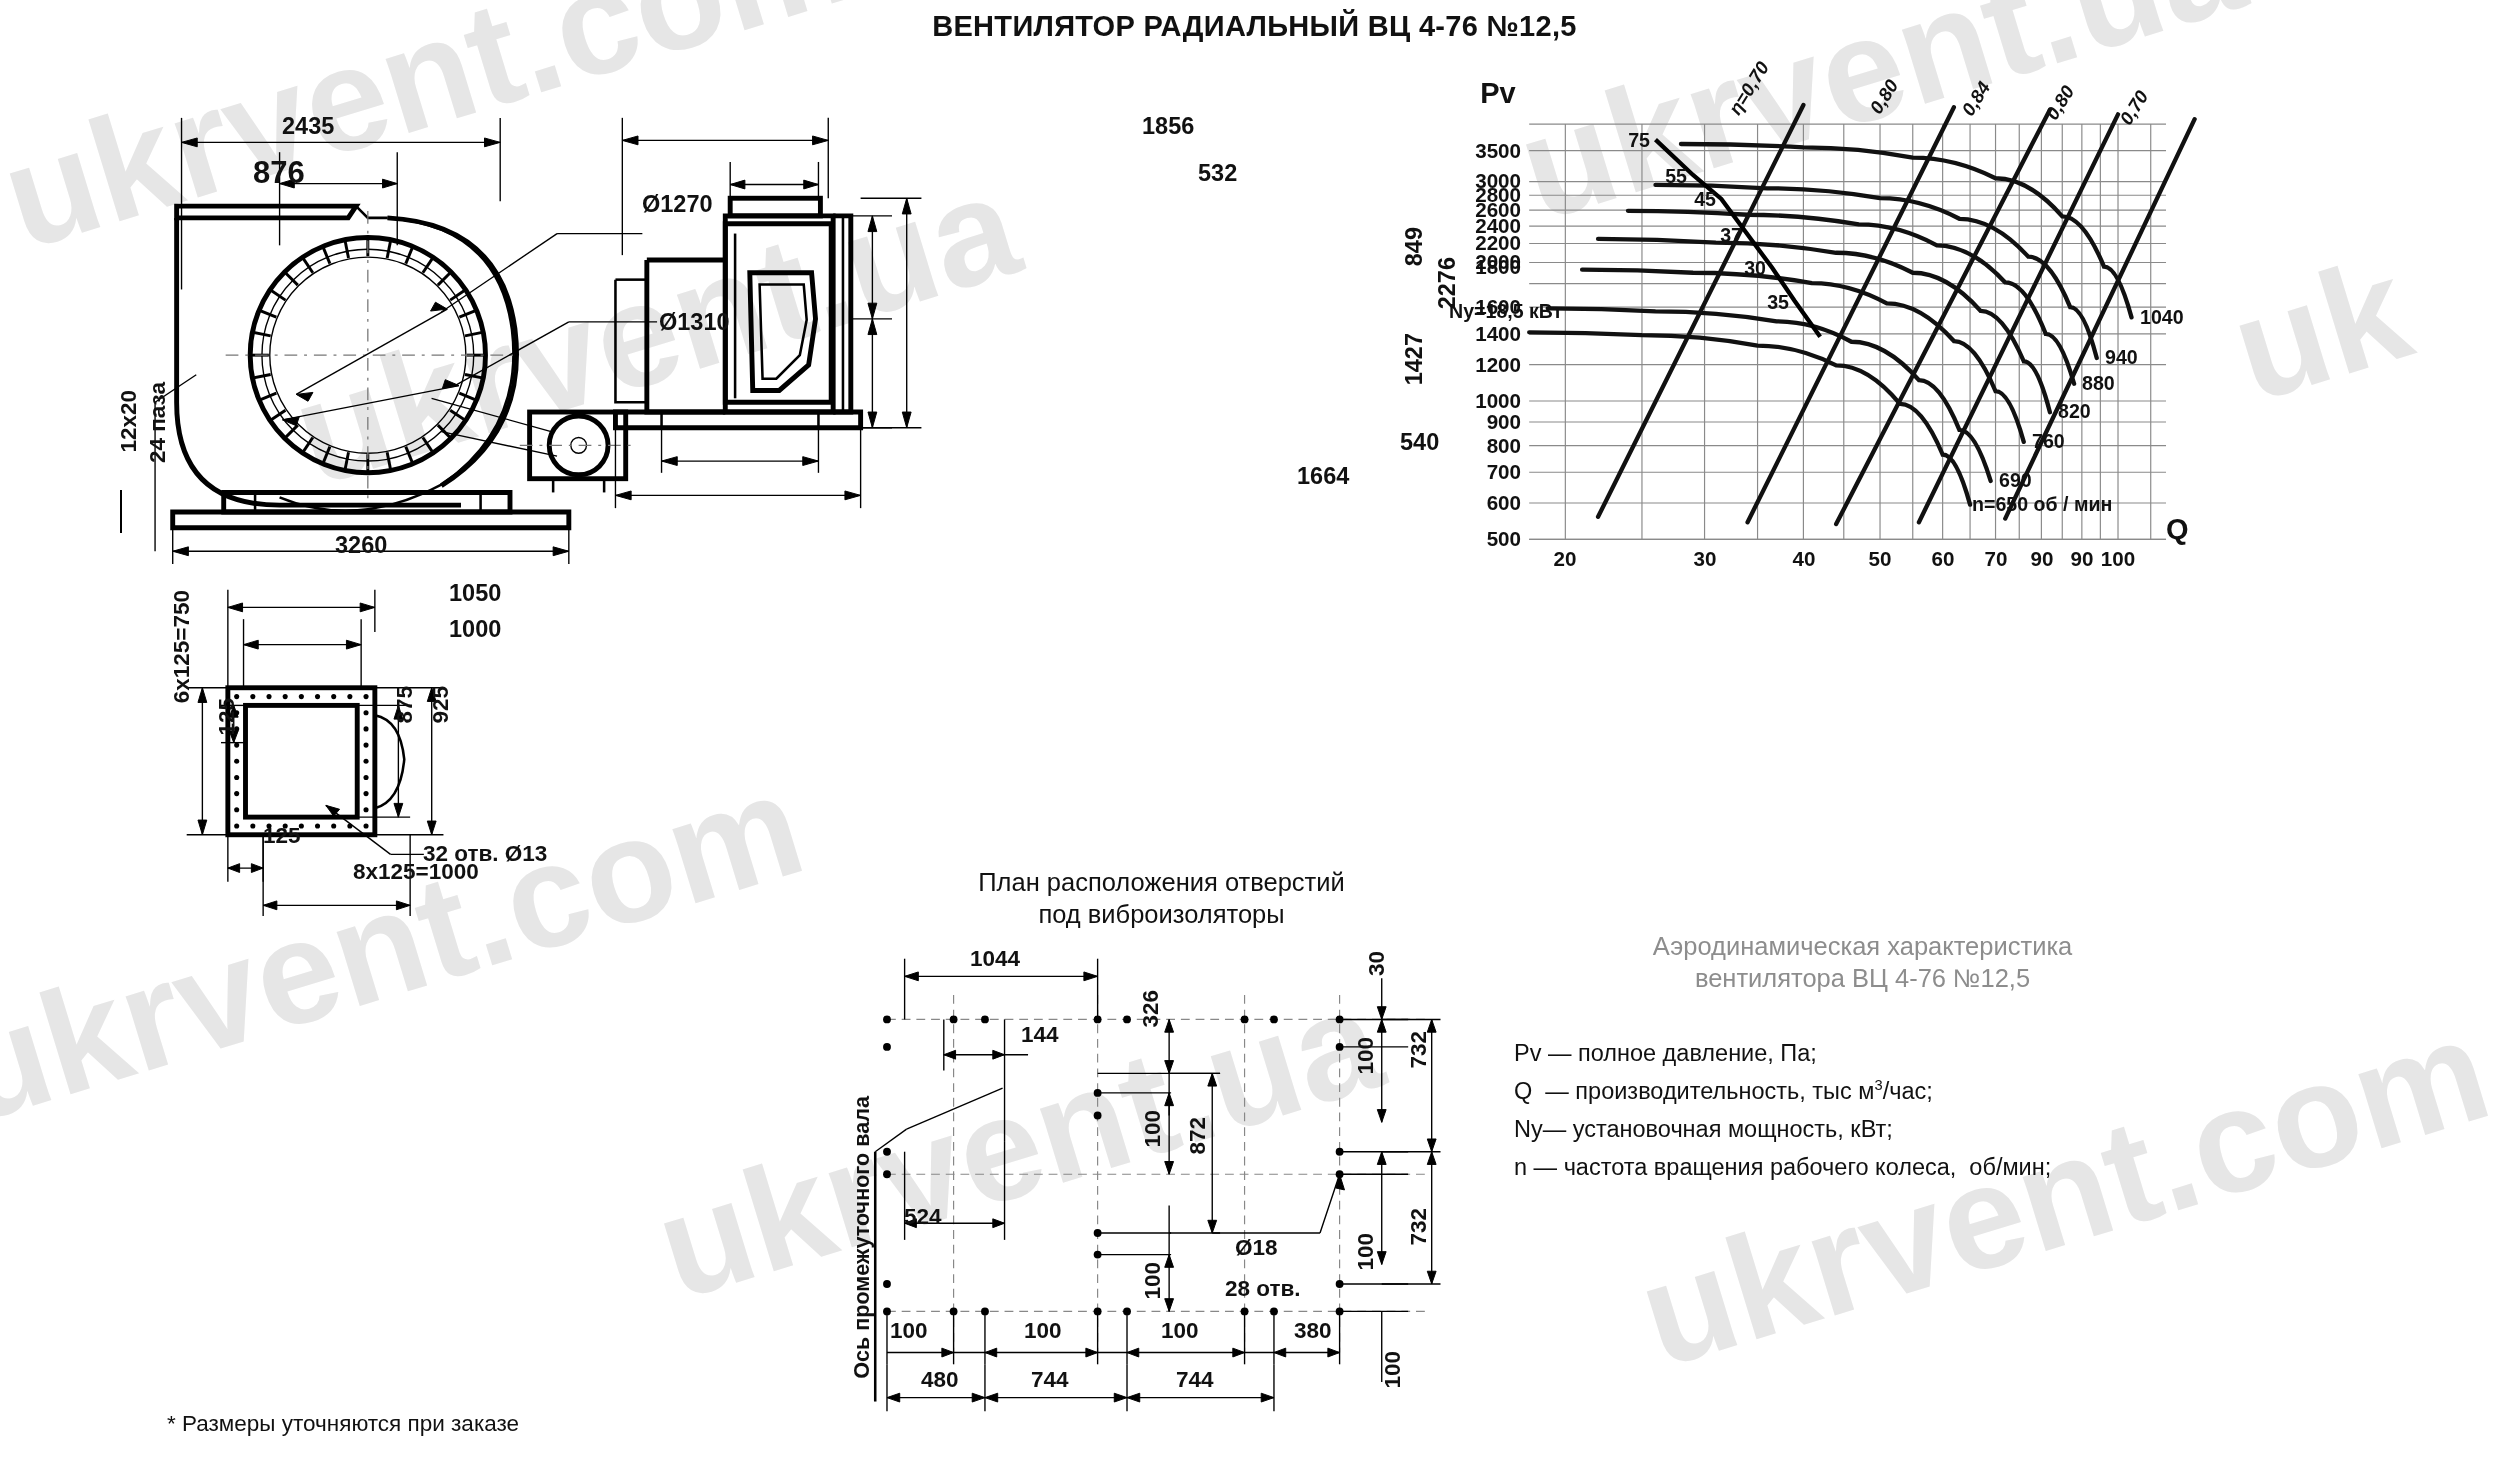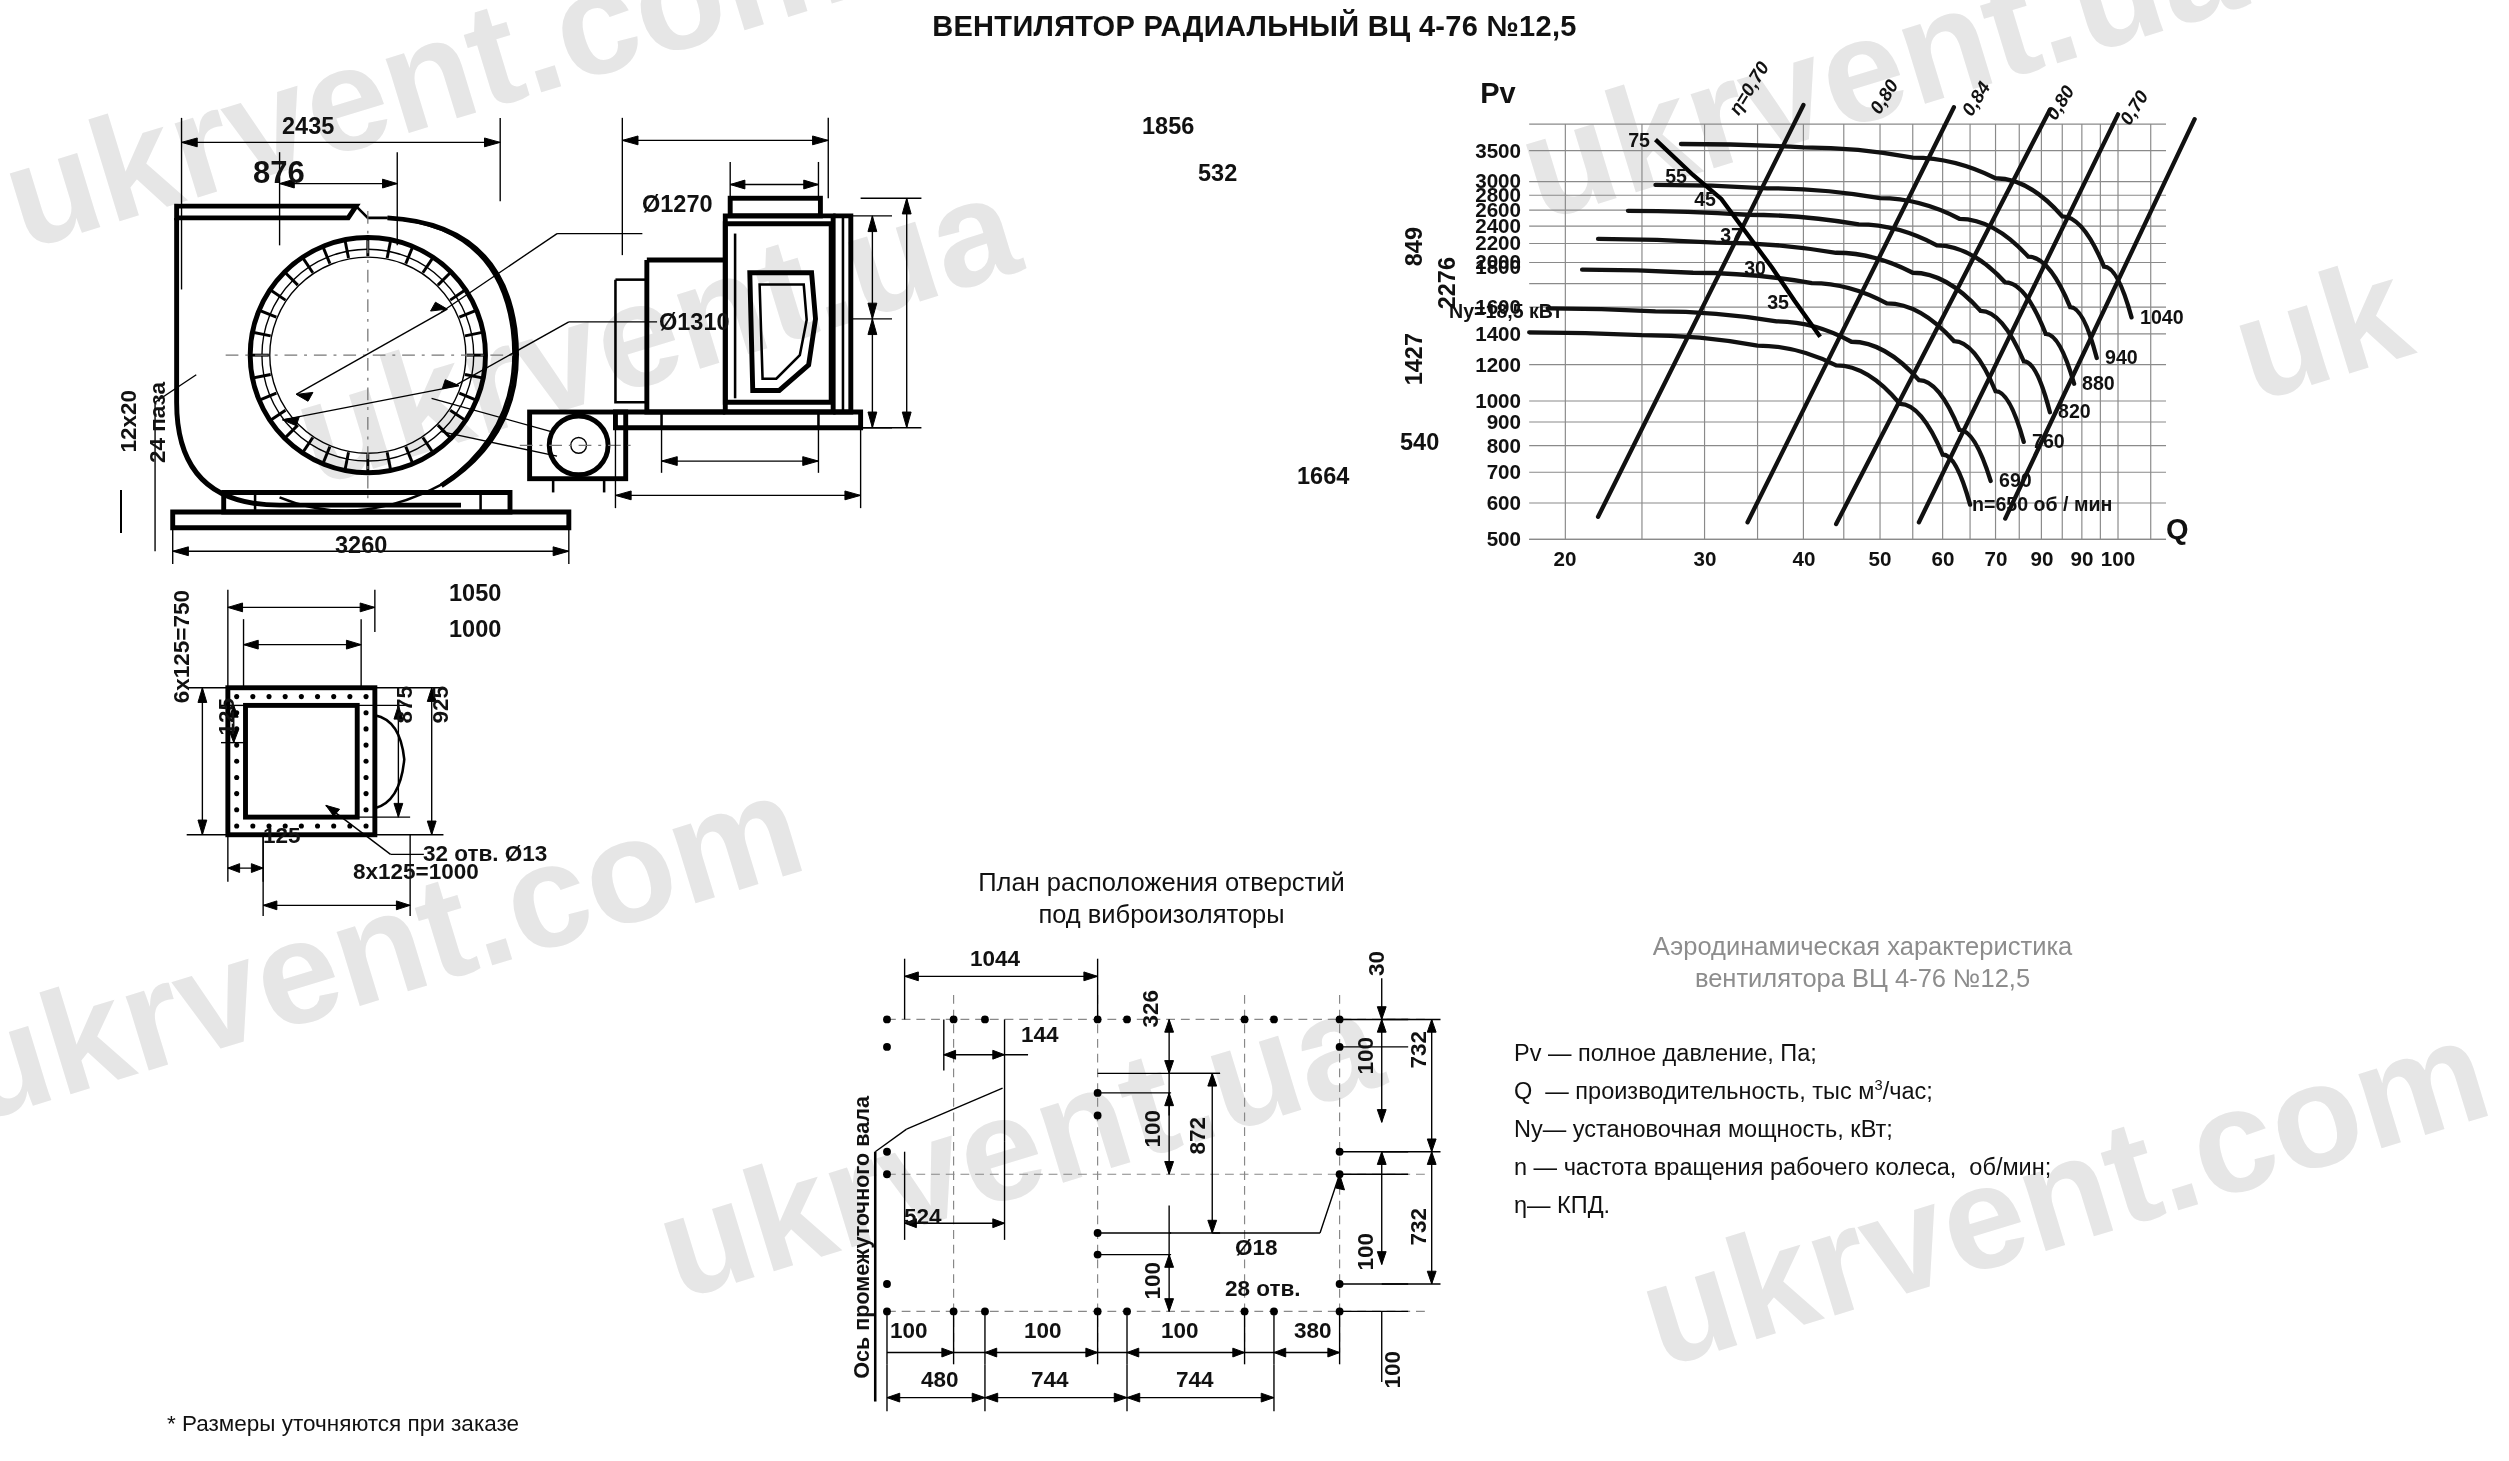--- a/index.html
+++ b/index.html
@@ -730,17 +730,16 @@
 <div id="caption">
   <div>Аэродинамическая характеристика</div>
   <div>вентилятора  ВЦ 4-76 №12,5</div>
 </div>
 
 <div id="legend">
   <div>Pv — полное давление, Па;</div>
   <div>Q&nbsp; — производительность, тыс м<sup>3</sup>/час;</div>
   <div>Ny— установочная мощность, кВт;</div>
   <div>n — частота вращения рабочего колеса,&nbsp; об/мин;</div>
-  <div>η— КПД.</div>
 </div>
 
 <div id="footnote">* Размеры уточняются при заказе</div>
 
 
 </body></html>

